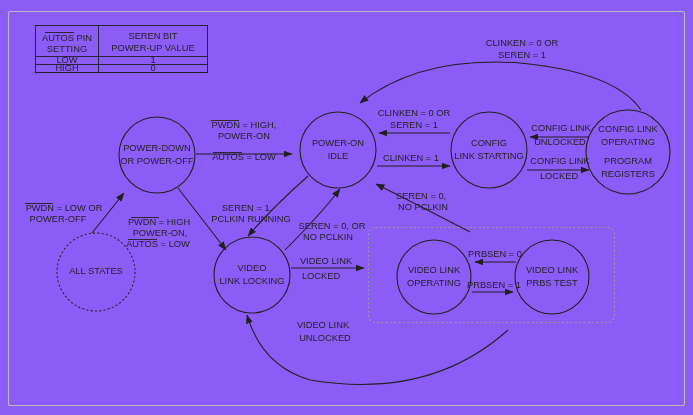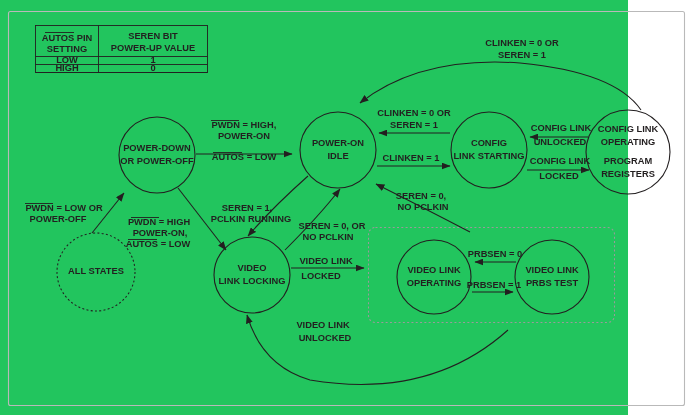--- a/index.html
+++ b/index.html
@@ -1,18 +1,18 @@
 <!DOCTYPE html>
 <html><head>
 <meta charset="utf-8">
 <style>
   html,body{margin:0;padding:0;background:#ffffff;}
   body{width:693px;height:415px;overflow:hidden;
        font-family:"Liberation Sans", sans-serif;}
-  #stage{position:relative;width:628px;height:415px;background:#22c55e;font-weight:bold;}
+  #stage{position:relative;width:693px;height:415px;background:#8b5cf6;}
   svg{position:absolute;top:0;left:0;width:693px;height:415px;}
   .lbl{font-family:"Liberation Sans", sans-serif;font-size:9.3px;fill:#231f20;}
   .nodetxt{font-family:"Liberation Sans", sans-serif;font-size:9.3px;fill:#231f20;}
   .tbl{font-family:"Liberation Sans", sans-serif;font-size:9.3px;fill:#231f20;}
   text{text-anchor:middle;dominant-baseline:middle;}
   .edge{fill:none;stroke:#231f20;stroke-width:1.05;}
   .circ{fill:none;stroke:#231f20;stroke-width:1.1;}
   .dashcirc{fill:none;stroke:#231f20;stroke-width:1.05;stroke-dasharray:2 2.3;}
   .dashbox{fill:none;stroke:#9a9a9a;stroke-width:1.05;stroke-dasharray:2 2.3;}
   .frame{fill:none;stroke:#b9b9b9;stroke-width:1.1;}

